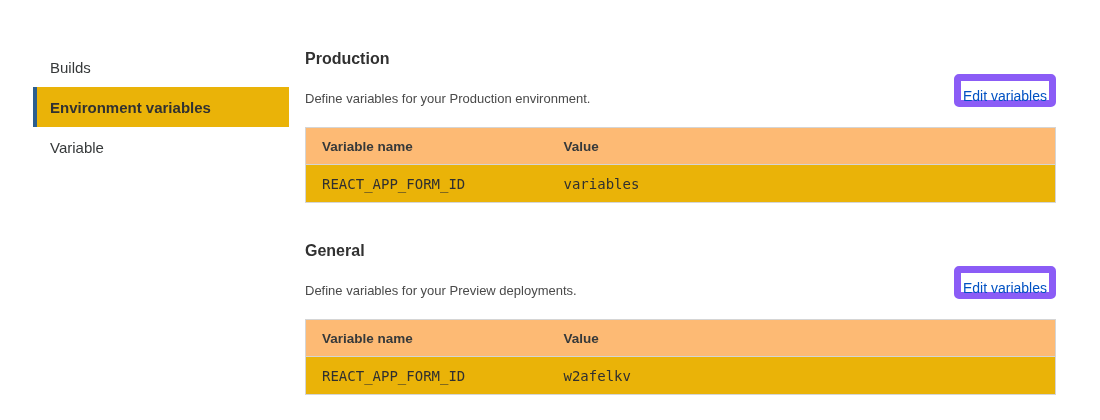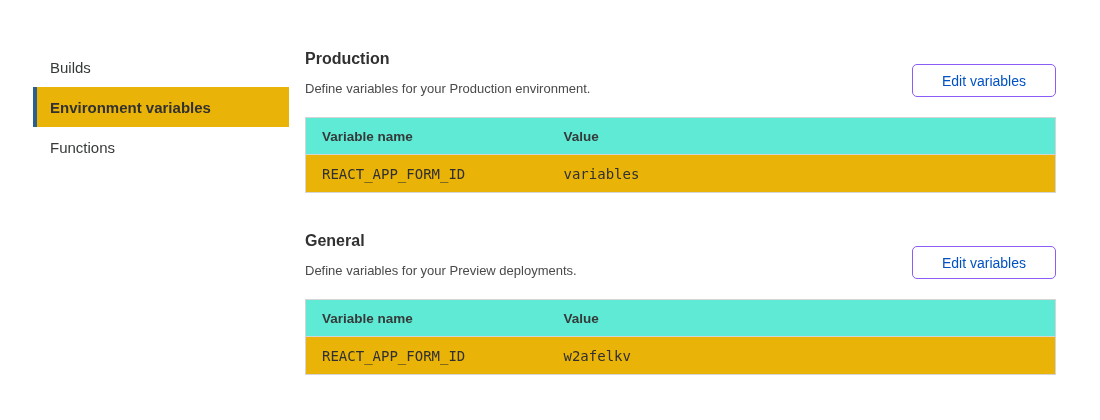--- a/index.html
+++ b/index.html
@@ -53,46 +53,46 @@
   }
   .section-title {
     font-size: 16px;
     font-weight: 700;
     color: #313131;
     line-height: 19px;
   }
   .section-desc {
     font-size: 13px;
     color: #4a4a4a;
-    margin-top: 13px;
+    margin-top: 23px;
     line-height: 16px;
   }
   .edit-btn {
     background: #ffffff;
-    border: 1px solid #8b5cf6;
+    border: 7px solid #8b5cf6;
     color: #0051c3;
     font-family: "Liberation Sans", sans-serif;
     font-size: 14px;
     border-radius: 5px;
-    padding: 7px 29px;
+    padding: 7px 2px;
     height: 33px;
     cursor: pointer;
     white-space: nowrap;
     align-self: flex-end;
   }
 
   
   .var-table {
     width: 100%;
     border-collapse: collapse;
     margin-top: 20px;
     border: 1px solid #d5d5d5;
   }
   .var-table th {
-    background: #5eead4;
+    background: #fdba74;
     text-align: left;
     font-size: 13.5px;
     font-weight: 700;
     color: #36393a;
     padding: 10px 16px;
     height: 37px;
     border-bottom: 1px solid #d5d5d5;
   }
   .var-table td {
     font-family: "DejaVu Sans Mono", monospace;
@@ -105,21 +105,21 @@
   .col-name { width: 242px; }
 </style>
 </head>
 <body>
 
 <div class="layout">
 
   <nav class="sidebar">
     <div class="nav-item">Builds</div>
     <div class="nav-item selected">Environment variables</div>
-    <div class="nav-item">Functions</div>
+    <div class="nav-item">Variable</div>
   </nav>
 
   <main class="main">
 
     <section class="section">
       <div class="section-header">
         <div>
           <h2 class="section-title">Production</h2>
           <p class="section-desc">Define variables for your Production environment.</p>
         </div>

